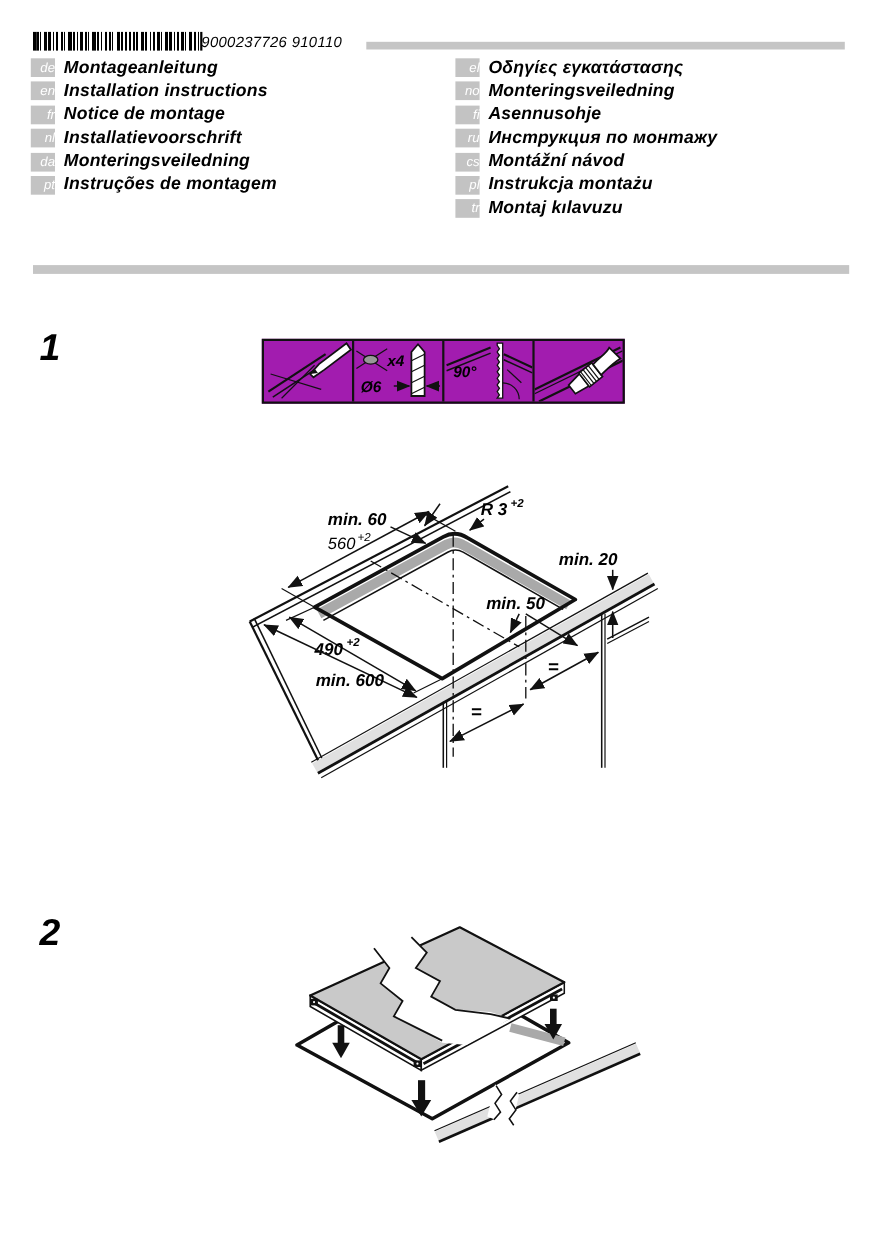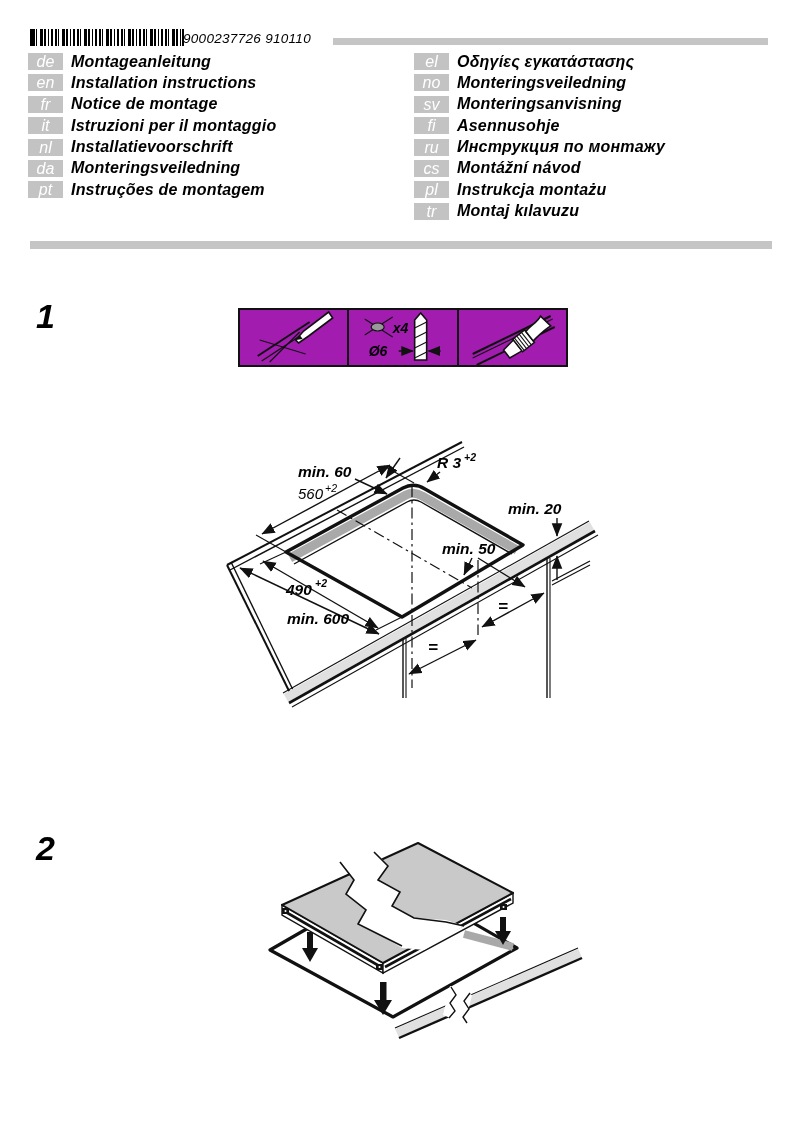--- a/index.html
+++ b/index.html
@@ -14,22 +14,22 @@
       #fff 16px 18px,#000 18px 20px,#fff 20px 22px);}
   .barcode-number{position:absolute;left:183px;top:31px;font-size:13.5px;letter-spacing:.3px;}
   .bar{position:absolute;background:#c5c5c5;}
   .bar-top{left:333px;top:38px;width:435px;height:7px;}
   .bar-mid{left:30px;top:241px;width:742px;height:8px;}
   
   .langcol{position:absolute;top:53px;display:flex;flex-direction:column;row-gap:4.4px;}
   .langcol.left{left:28px;}
   .langcol.right{left:414px;}
   .langrow{display:flex;align-items:center;height:17px;}
-  .code{width:35px;height:17px;background:#c3c3c3;color:#fff;font-size:16px;
-        line-height:17px;text-align:center;flex:0 0 auto;}
+  .code{width:22px;height:17px;background:#c3c3c3;color:#fff;font-size:12px;
+        line-height:17px;text-align:right;flex:0 0 auto;}
   .lname{font-weight:bold;font-size:16px;margin-left:8px;white-space:nowrap;letter-spacing:.2px;}
   
   .stepnum{position:absolute;left:36px;font-size:34px;font-weight:bold;line-height:1;}
   .step1{top:299px;} .step2{top:831px;}
   .picto{position:absolute;left:238px;top:308px;width:330px;height:59px;
          border:2px solid #111;display:flex;background:#a21caf;box-sizing:border-box;}
   .pcell{flex:1 1 0;position:relative;}
   .pcell + .pcell{border-left:2px solid #111;}
   .pcell svg{display:block;width:100%;height:100%;}
   .fig{position:absolute;}
@@ -63,24 +63,20 @@
       </div>
     <div class="langrow">
         <span class="code">en</span>
         <span class="lname">Installation instructions</span>
       </div>
     <div class="langrow">
         <span class="code">fr</span>
         <span class="lname">Notice de montage</span>
       </div>
     <div class="langrow">
-        <span class="code">it</span>
-        <span class="lname">Istruzioni per il montaggio</span>
-      </div>
-    <div class="langrow">
         <span class="code">nl</span>
         <span class="lname">Installatievoorschrift</span>
       </div>
     <div class="langrow">
         <span class="code">da</span>
         <span class="lname">Monteringsveiledning</span>
       </div>
     <div class="langrow">
         <span class="code">pt</span>
         <span class="lname">Instruções de montagem</span>
@@ -88,24 +84,20 @@
   </div>
 
   <div class="langcol right">
     <div class="langrow">
         <span class="code">el</span>
         <span class="lname">Οδηγίες εγκατάστασης</span>
       </div>
     <div class="langrow">
         <span class="code">no</span>
         <span class="lname">Monteringsveiledning</span>
-      </div>
-    <div class="langrow">
-        <span class="code">sv</span>
-        <span class="lname">Monteringsanvisning</span>
       </div>
     <div class="langrow">
         <span class="code">fi</span>
         <span class="lname">Asennusohje</span>
       </div>
     <div class="langrow">
         <span class="code">ru</span>
         <span class="lname">Инструкция по монтажу</span>
       </div>
     <div class="langrow">
@@ -154,20 +146,32 @@
         <line class="thin" x1="52" y1="18" x2="64" y2="12"></line>
         <line class="thin" x1="52" y1="28" x2="64" y2="22"></line>
         <line class="thin" x1="52" y1="38" x2="64" y2="32"></line>
         <line class="thin" x1="52" y1="48" x2="64" y2="42"></line>
         <text class="ptxt" x="6" y="46">Ø6</text>
         <line class="med" x1="36" y1="41" x2="50" y2="41" marker-end="url(#ar2)"></line>
         <line class="med" x1="78" y1="41" x2="66" y2="41" marker-end="url(#ar2)"></line>
       </svg>
     </div>
 
+    <div class="pcell">
+      <svg viewBox="0 0 80 55">
+        <line class="edge" x1="2" y1="22" x2="42" y2="6"></line>
+        <line class="med" x1="2" y1="27" x2="42" y2="11"></line>
+        <line class="edge" x1="54" y1="12" x2="80" y2="24"></line>
+        <line class="med" x1="54" y1="17" x2="80" y2="29"></line>
+        <path d="M48,2 L53,2 L53,52 L48,52 L50,49 L48,46 L50,43 L48,40 L50,37 L48,34 L50,31 L48,28 L50,25 L48,22 L50,19 L48,16 L50,13 L48,10 L50,7 L48,4 Z" fill="#fff" stroke="#111" stroke-width="1.2"></path>
+        <path class="thin" d="M53,38 A15,15 0 0 1 68,53"></path>
+        <line class="thin" x1="57" y1="26" x2="70" y2="38"></line>
+        <text class="ptxt" x="8" y="33">90°</text>
+      </svg>
+    </div>
 
     <div class="pcell">
       <svg viewBox="0 0 80 55">
         <line class="edge" x1="0" y1="44" x2="78" y2="6"></line>
         <line class="thin" x1="0" y1="48" x2="80" y2="9"></line>
         <line class="edge" x1="4" y1="55" x2="82" y2="17"></line>
         <g transform="translate(34,44) rotate(-38)">
           <polygon points="0,-5 14,-7 14,7 0,5" fill="#fff" stroke="#111" stroke-width="1.5"></polygon>
           <rect x="14" y="-8" width="15" height="16" fill="#fff" stroke="#111" stroke-width="1.5"></rect>
           <line class="thin" x1="16" y1="-8" x2="16" y2="8"></line>

